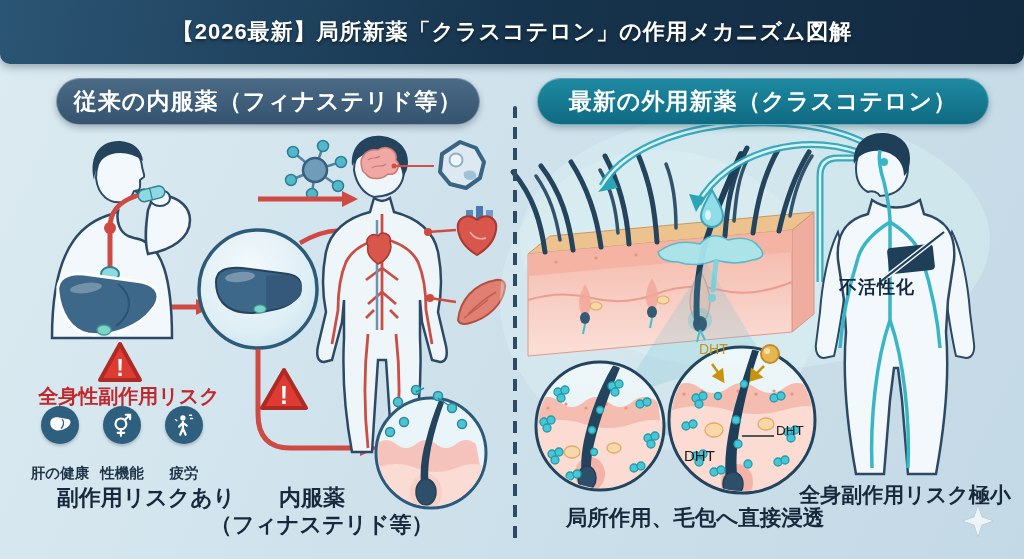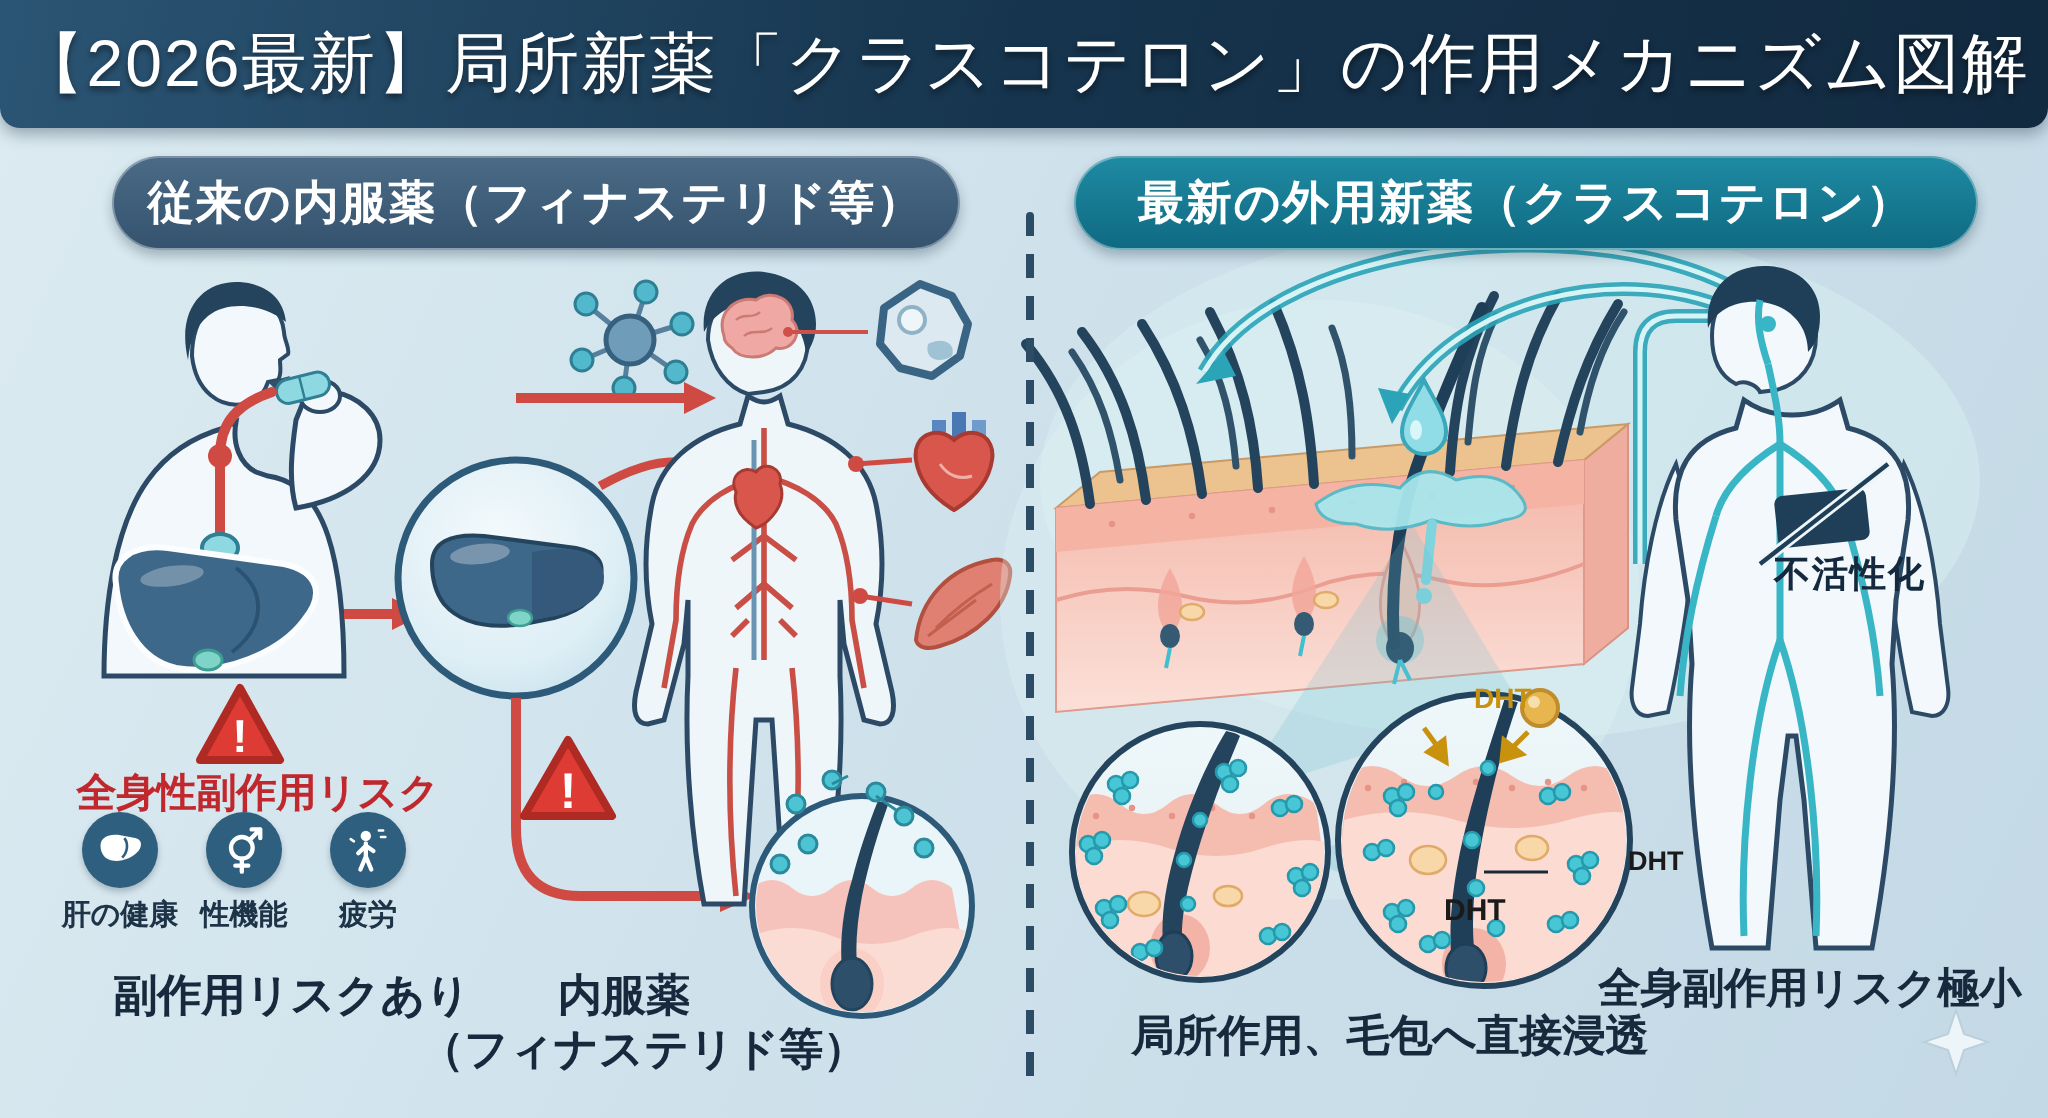--- a/index.html
+++ b/index.html
@@ -13,21 +13,21 @@
     background:linear-gradient(115deg,#dcebf1 0%,#cfe2ec 45%,#c3d9e5 100%);
   }
   .title-bar{
     position:absolute;left:0;top:0;width:1024px;height:64px;
     background:linear-gradient(100deg,#2b5574 0%,#16344d 50%,#122a40 100%);
     border-radius:0 0 10px 10px;
     display:flex;align-items:center;justify-content:center;
     box-shadow:0 3px 8px rgba(10,30,50,.35);
   }
   .title-bar h1{
-    margin:16px;color:#fff;font-size:33px;font-weight:normal;letter-spacing:1px;
+    margin:16px;color:#fff;font-size:22px;font-weight:bold;letter-spacing:1px;
     text-shadow:0 2px 3px rgba(0,0,0,.45);white-space:nowrap;
   }
   .pill{
     position:absolute;height:45px;border-radius:26px;
     display:flex;align-items:center;justify-content:center;
     color:#fff;font-size:23px;font-weight:bold;letter-spacing:1px;
     box-shadow:0 3px 6px rgba(15,35,55,.28);border:1.5px solid rgba(255,255,255,.35);
     white-space:nowrap;
   }
   .pill-left{left:56px;top:78px;width:422px;background:linear-gradient(180deg,#4a6a86,#35536f);}
@@ -39,31 +39,31 @@
   }
   .art{position:absolute;left:0;top:0;width:1024px;height:559px;}
   .overlay{position:absolute;white-space:nowrap;}
   .risk-label{left:34px;top:383px;width:190px;text-align:center;
     font-size:20px;font-weight:bold;color:var(--red);}
   .risk-icons{position:absolute;left:30px;top:406px;display:flex;gap:2px;}
   .risk-icon-col{width:60px;display:flex;flex-direction:column;align-items:center;}
   .risk-circle{width:38px;height:38px;border-radius:50%;background:#2e5f7e;
     display:flex;align-items:center;justify-content:center;box-shadow:0 2px 3px rgba(20,40,60,.25);}
   .risk-circle svg{width:26px;height:26px;}
-  .risk-icon-label{margin-top:4px;font-size:14.5px;font-weight:bold;color:#1d3347;white-space:nowrap;}
+  .risk-icon-label{margin-top:20px;font-size:14.5px;font-weight:bold;color:#1d3347;white-space:nowrap;}
   .caption{color:var(--navy);font-weight:bold;text-align:center;}
   .cap-systemic{left:24px;top:484px;width:244px;font-size:22px;line-height:27px;}
   .cap-drug{left:210px;top:484px;width:204px;font-size:22px;line-height:27px;}
   .cap-local{left:528px;top:503px;width:334px;font-size:21.5px;}
   .cap-blood{left:796px;top:482px;width:218px;font-size:21px;line-height:26px;}
-  .dht{font-weight:bold;margin-left:38px;}
+  .dht{font-weight:normal;}
   .dht-top{left:699px;top:341px;font-size:14px;color:var(--amber);}
   .dht-right{left:776px;top:423px;font-size:13.5px;color:var(--ink);}
   .dht-bottom{left:684px;top:447px;font-size:15px;color:var(--ink);}
-  .inactive-label{left:862px;top:275px;width:126px;text-align:center;
+  .inactive-label{left:814px;top:275px;width:126px;text-align:center;
     font-size:18px;font-weight:bold;color:#14293d;letter-spacing:1px;}
 </style>
 </head>
 <body>
 
 <div class="stage">
 
   <svg class="art" viewBox="0 0 1024 559" aria-hidden="true">
     <defs>
       <radialGradient id="gradBigCircle" cx="42%" cy="35%" r="75%">

